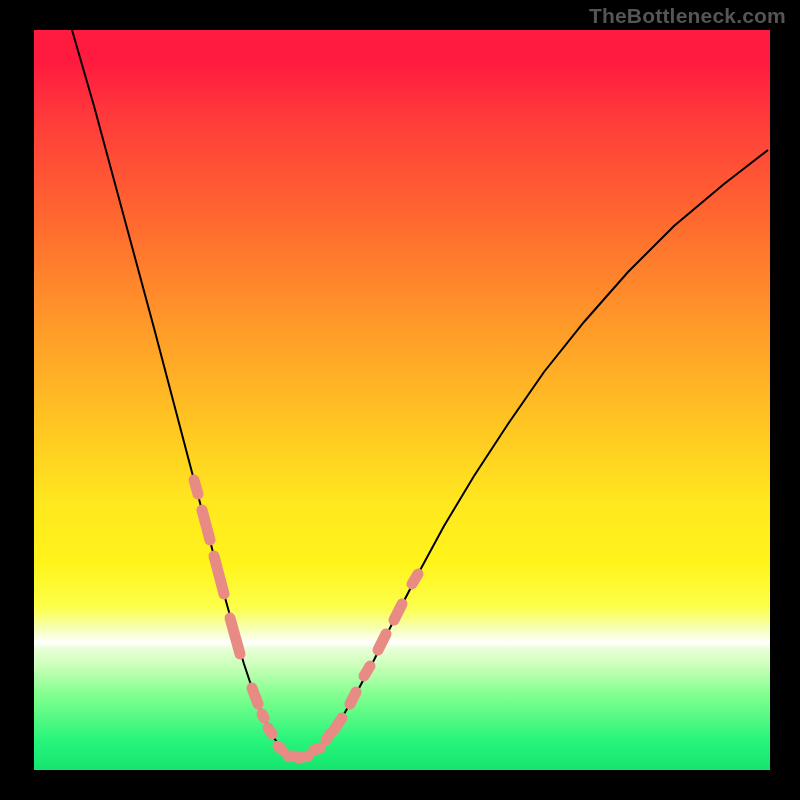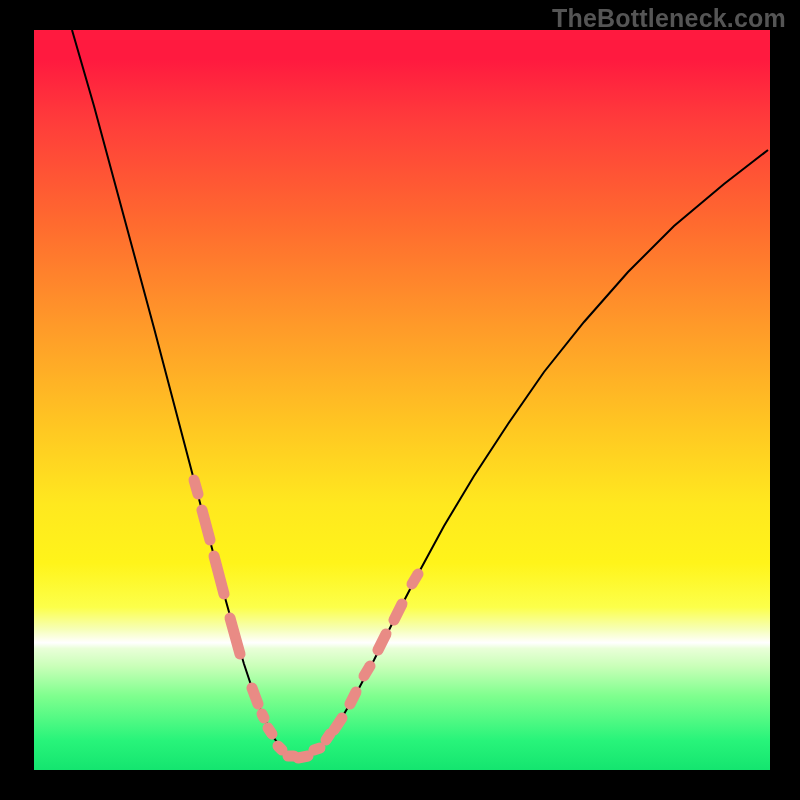--- a/index.html
+++ b/index.html
@@ -42,21 +42,21 @@
       #7fff8e 90%,
       #28f47a 96%,
       #14e56f 100%
     );
   }
   .watermark {
     position: absolute;
     top: 4px;
     right: 14px;
     color: #555;
-    font-size: 25px;
+    font-size: 21px;
     font-weight: 600;
     letter-spacing: 0.2px;
     user-select: none;
   }
   svg.curve {
     position: absolute;
     left: 0;
     top: 0;
     width: 736px;
     height: 740px;

